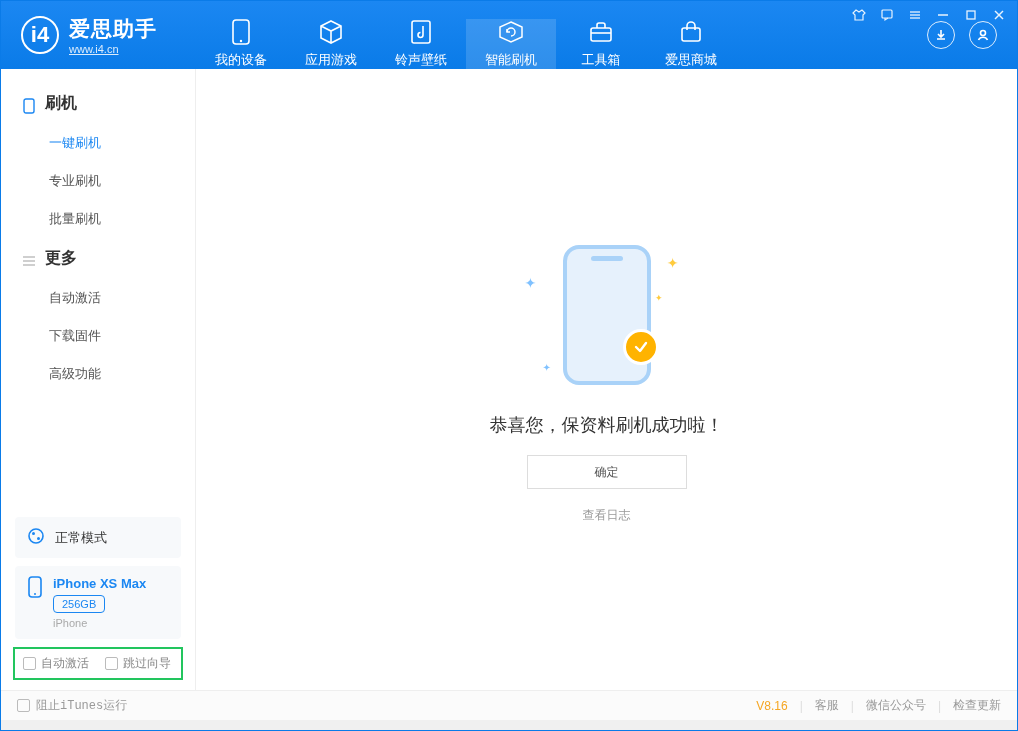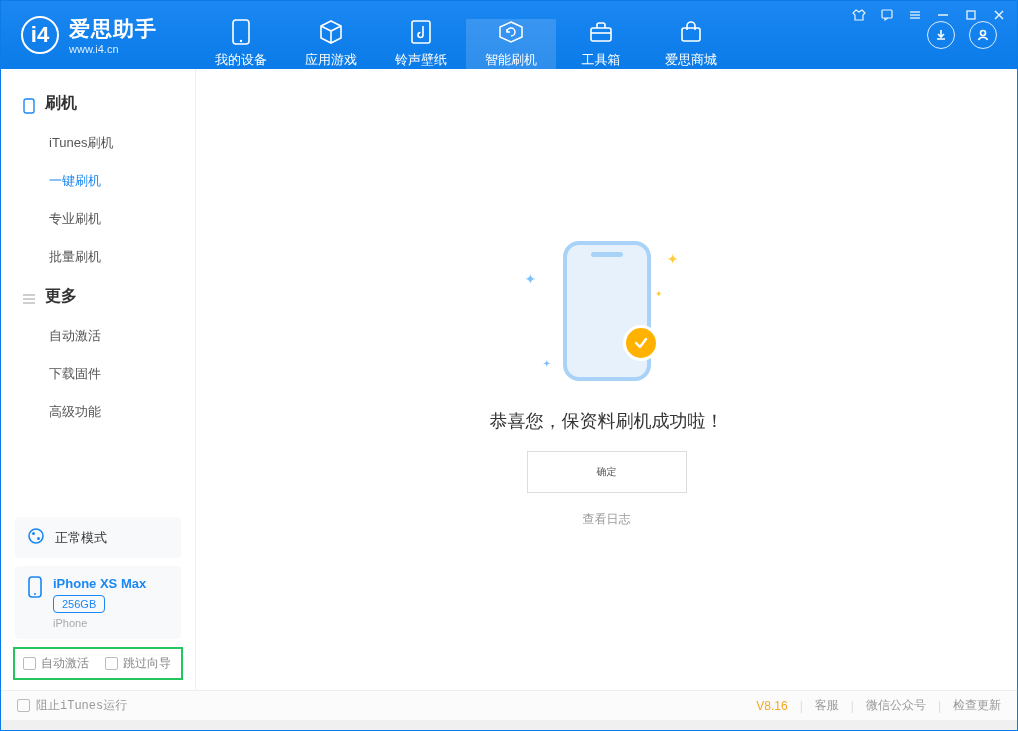--- a/index.html
+++ b/index.html
@@ -31,21 +31,21 @@
   }
   .logo-circle {
     width: 38px; height: 38px;
     border: 2.5px solid #fff;
     border-radius: 50%;
     display: flex; align-items: center; justify-content: center;
     font-weight: bold; font-size: 22px;
   }
   .logo-text { display: flex; flex-direction: column; }
   .logo-text .cn { font-size: 21px; font-weight: 600; letter-spacing: 1px; }
-  .logo-text .en { font-size: 11px; opacity: 0.85; }
+  .logo-text .en { font-size: 11px; opacity: 0.85; text-decoration: underline; }
   .tabs {
     display: flex;
     align-items: flex-end;
     flex: 1;
   }
   .tab {
     width: 90px;
     display: flex;
     flex-direction: column;
     align-items: center;
@@ -192,23 +192,23 @@
     display:flex;align-items:center;justify-content:center;
     border: 3px solid #fff;
   }
   .sparkle { position:absolute;font-size:14px;color:#ffcb3d; }
   .sparkle.s1{ left:18px; top:40px; color:#7fc1ff;}
   .sparkle.s2{ right:28px; top:20px; color:#ffcb3d;}
   .sparkle.s3{ right:44px; top:58px; font-size:9px;color:#ffcb3d;}
   .sparkle.s4{ left:36px; bottom:22px; font-size:10px;color:#7fc1ff;}
   .success-msg { font-size: 18px; color:#333; }
   .ok-btn {
-    width: 160px; height: 42px;
+    width: 160px; height: 34px;
     border:1px solid #ddd; background:#fff;
-    font-size: 10px; color:#555;
+    font-size: 12px; color:#555;
     cursor:pointer;
   }
   .log-link { font-size:12px;color:#999;cursor:pointer; }
   
   .footer {
     height: 30px;
     border-top: 1px solid #eee;
     background:#fbfbfb;
     display:flex;align-items:center;
     padding: 0 16px;
@@ -341,21 +341,20 @@
 <div class="body">
   <div class="sidebar">
     <div class="side-group-title">
       <span class="gicon">
           <svg width="12" height="16" viewBox="0 0 12 16">
             <rect x="1" y="1" width="10" height="14" rx="2" fill="none" stroke="#1b87f2" stroke-width="1.4"></rect>
           </svg>
         </span>
       <span>刷机</span>
     </div>
-    <div class="side-item">iTunes刷机</div>
     <div class="side-item active">一键刷机</div>
     <div class="side-item">专业刷机</div>
     <div class="side-item">批量刷机</div>
 
     <div class="side-group-title">
       <span class="gicon">
           <svg width="14" height="12" viewBox="0 0 14 12">
             <line x1="1" y1="2" x2="13" y2="2" stroke="#bbb" stroke-width="1.4"></line>
             <line x1="1" y1="6" x2="13" y2="6" stroke="#bbb" stroke-width="1.4"></line>
             <line x1="1" y1="10" x2="13" y2="10" stroke="#bbb" stroke-width="1.4"></line>

